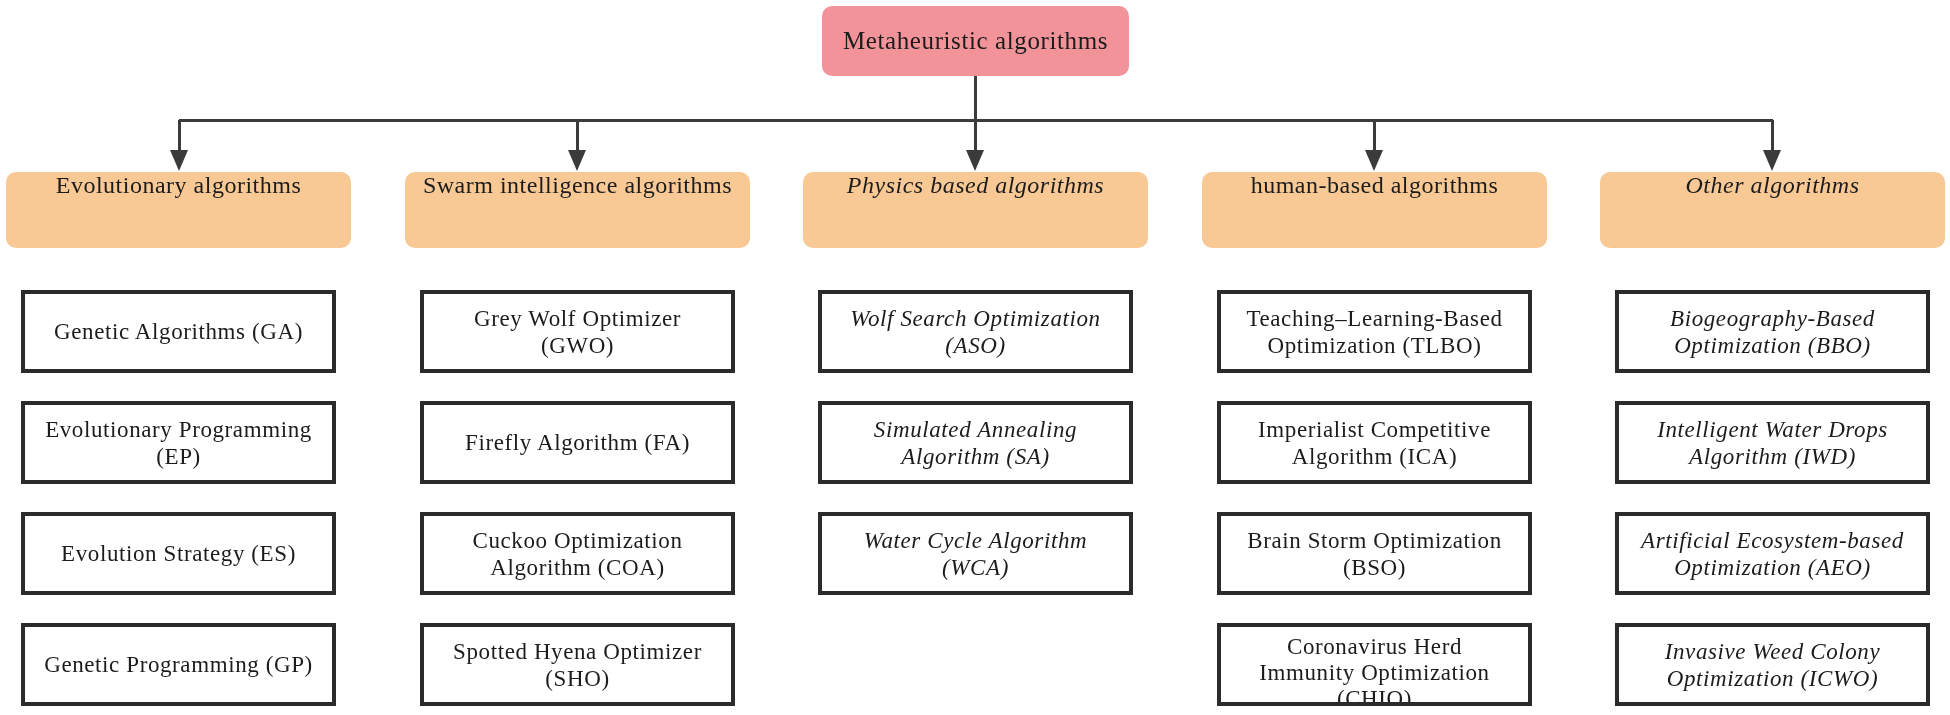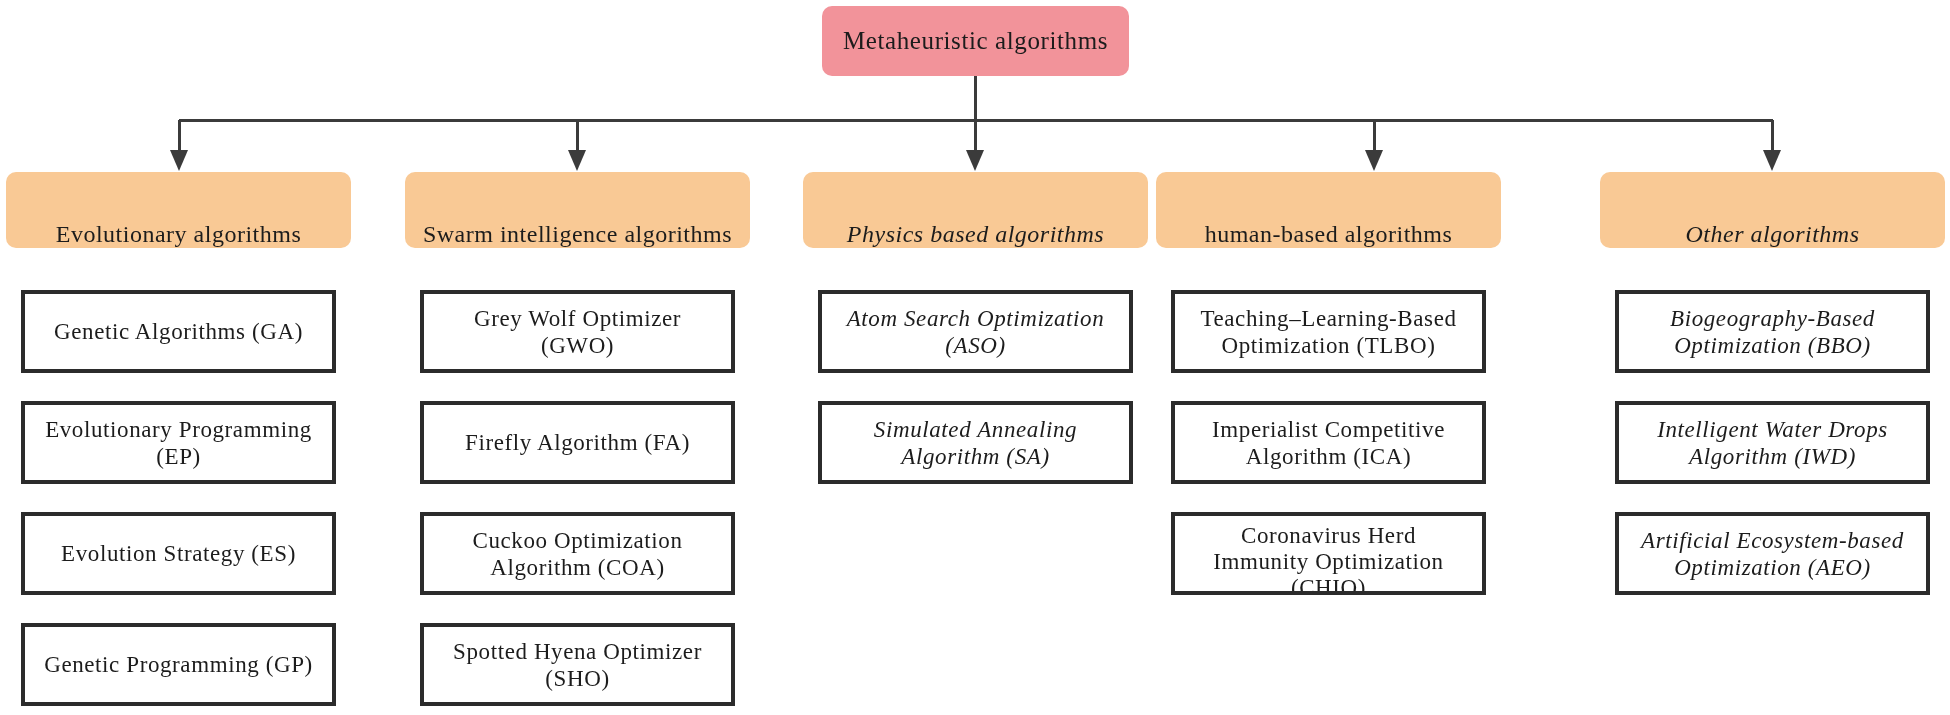--- a/index.html
+++ b/index.html
@@ -49,28 +49,28 @@
   .ah-c4 { left: 1365px; }
   .ah-c5 { left: 1763px; }
   
   .column {
     position: absolute; top: 172px;
     width: 345px;
   }
   .col-1 { left: 6px; }
   .col-2 { left: 405px; }
   .col-3 { left: 803px; font-style: italic; }
-  .col-4 { left: 1156px; }
+  .col-4 { left: 1202px; }
   .col-5 { left: 1600px; font-style: italic; }
   .category-node {
     width: 345px; height: 76px;
     box-sizing: border-box;
     background: var(--category-fill, #f9c995);
     border-radius: 10px;
-    display: flex; align-items: flex-end; justify-content: center;
+    display: flex; align-items: flex-start; justify-content: center;
     font-size: 24px;
     letter-spacing: 0.5px;
     white-space: nowrap;
   }
   .algo-node {
     width: 315px; height: 83px;
     box-sizing: border-box;
     margin: 28px auto 0 auto;
     background: #ffffff;
     border: 4px solid var(--box-border, #2b2b2b);
@@ -147,50 +147,59 @@
     <div class="algo-node">
         <span>Spotted Hyena Optimizer (SHO)</span>
       </div>
   </div>
 
   <div class="column col-3">
     <div class="category-node">
       <span>Physics based algorithms</span>
     </div>
     <div class="algo-node first">
-        <span>Atom Search Optimization (ASO)</span>
+        <span>Wolf Search Optimization (ASO)</span>
       </div>
     <div class="algo-node">
         <span>Simulated Annealing Algorithm (SA)</span>
       </div>
+    <div class="algo-node">
+        <span>Water Cycle Algorithm (WCA)</span>
+      </div>
   </div>
 
   <div class="column col-4">
     <div class="category-node">
       <span>human-based algorithms</span>
     </div>
     <div class="algo-node first">
         <span>Teaching–Learning-Based Optimization (TLBO)</span>
       </div>
     <div class="algo-node">
         <span>Imperialist Competitive Algorithm (ICA)</span>
+      </div>
+    <div class="algo-node">
+        <span>Brain Storm Optimization (BSO)</span>
       </div>
     <div class="algo-node clip-top">
         <span>Coronavirus Herd Immunity Optimization (CHIO)</span>
       </div>
   </div>
 
   <div class="column col-5">
     <div class="category-node">
       <span>Other algorithms</span>
     </div>
     <div class="algo-node first">
         <span>Biogeography-Based Optimization (BBO)</span>
       </div>
     <div class="algo-node">
         <span>Intelligent Water Drops Algorithm (IWD)</span>
       </div>
     <div class="algo-node">
         <span>Artificial Ecosystem-based Optimization (AEO)</span>
       </div>
+    <div class="algo-node">
+        <span>Invasive Weed Colony Optimization (ICWO)</span>
+      </div>
   </div>
 
 </div>
 
 </body></html>

